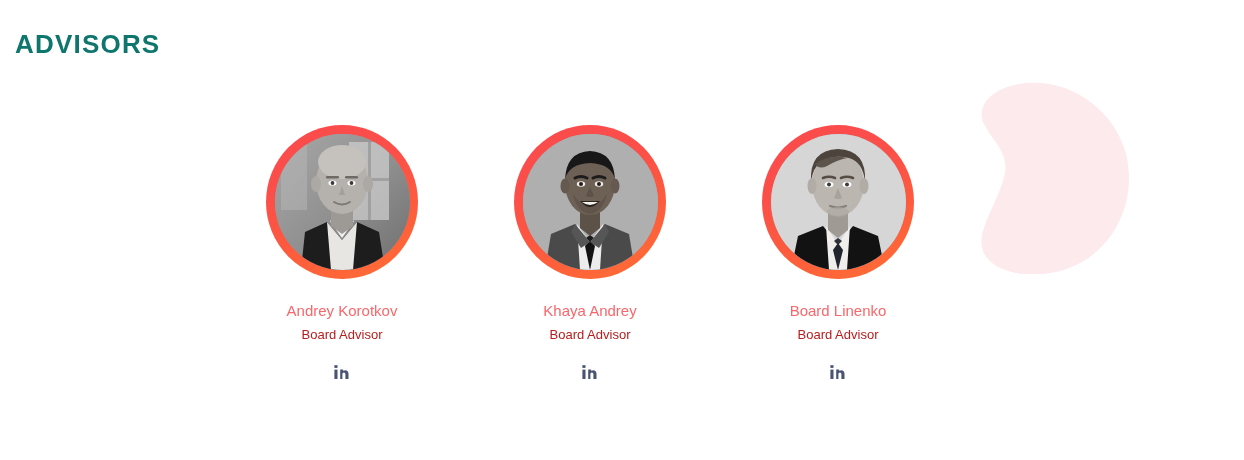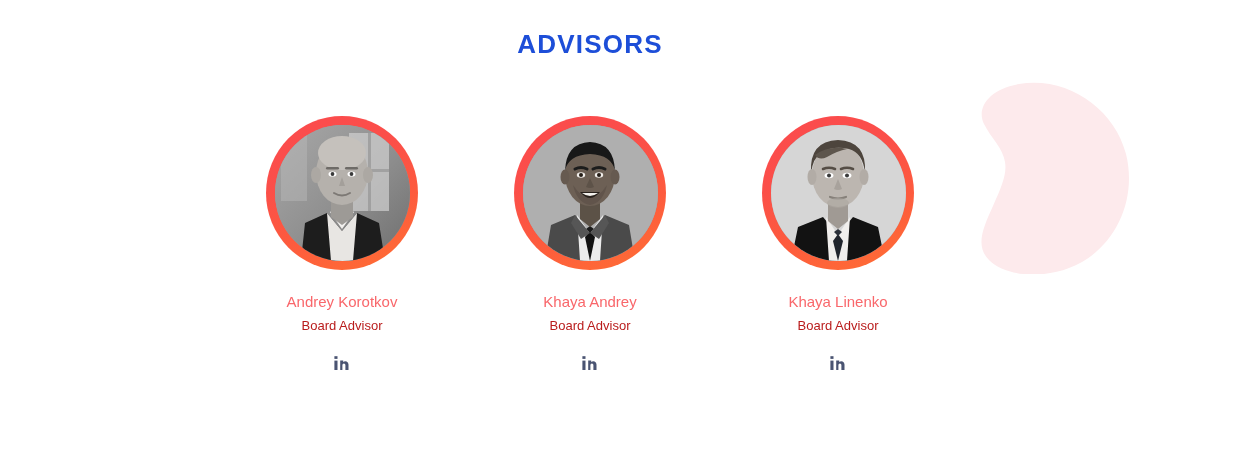--- a/index.html
+++ b/index.html
@@ -26,34 +26,34 @@
     top:82px;
     width:155px;
     height:192px;
     pointer-events:none;
   }
 
   
   .section-title {
     position:absolute;
     top:28px;
-    left:0;
+    left:15px;
     width:1180px;
-    text-align:center;
+    text-align:left;
     font-size:26px;
     font-weight:bold;
     letter-spacing:1.2px;
-    color:#1d4ed8;
+    color:#0f766e;
     line-height:32px;
   }
 
   
   .advisors {
     position:absolute;
-    top:116px;
+    top:125px;
     left:218px;
     width:744px;
     display:flex;
     flex-direction:row;
     align-items:flex-start;
     justify-content:flex-end;
   }
 
   .advisor-card {
     width:248px;
@@ -280,21 +280,21 @@
             <circle cx="76" cy="50.5" r="2" fill="#3b3b3b"></circle>
 
             <path d="M67 54 L63 64 Q67 66 71 64 Z" fill="#a8a29c"></path>
 
             <path d="M59 72 Q67 75 75 72" stroke="#86807a" stroke-width="2.2" fill="none" stroke-linecap="round"></path>
 
             <ellipse cx="67" cy="78" rx="11" ry="5" fill="#aca6a0" opacity="0.6"></ellipse>
           </svg>
         </div>
       </div>
-      <div class="advisor-name">Khaya Linenko</div>
+      <div class="advisor-name">Board Linenko</div>
       <div class="advisor-role">Board Advisor</div>
       <div class="social-row">
         <a class="linkedin-link" href="#">
           <svg viewBox="0 0 18 18" xmlns="http://www.w3.org/2000/svg" aria-hidden="true">
             <rect x="1.4" y="6.6" width="3.1" height="9.4" fill="#4a5472"></rect>
             <rect x="1.4" y="2.2" width="3.1" height="2.7" fill="#4a5472"></rect>
             <path d="M7.2 6.6 h3.0 v1.4 a3.2 3.2 0 0 1 5.3 2.4 V16 h-3.1 v-4.9 a1.5 1.5 0 0 0 -3 0 V16 H7.2 Z" fill="#4a5472"></path>
           </svg>
         </a>
       </div>

